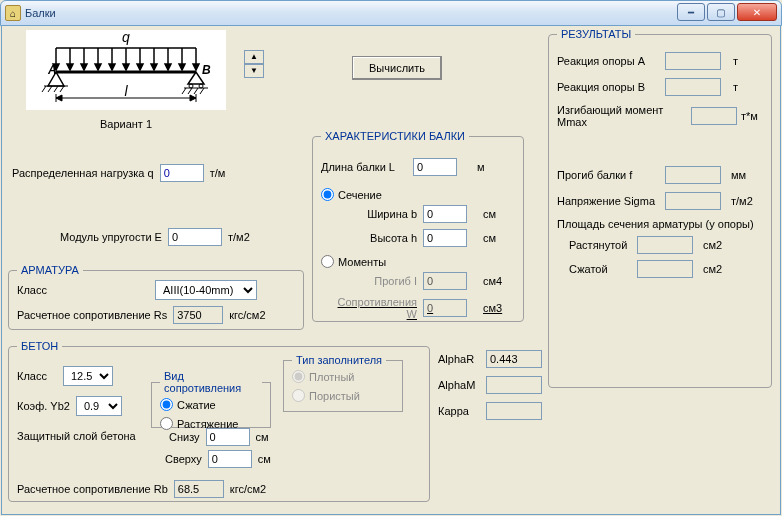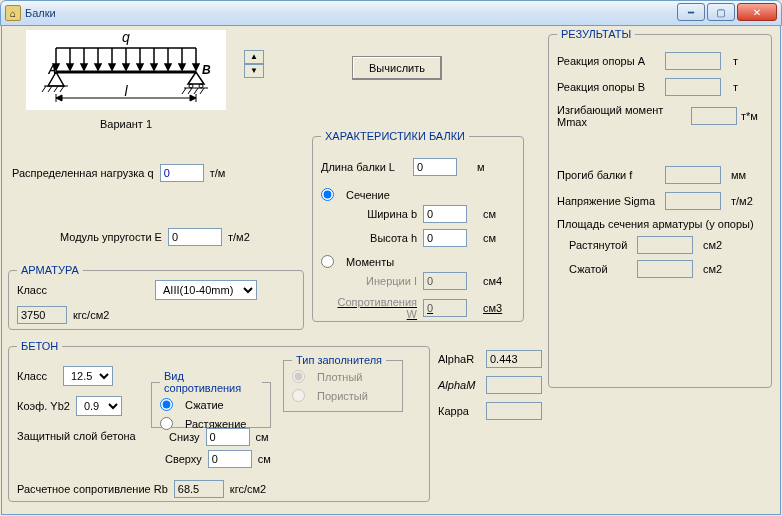--- a/index.html
+++ b/index.html
@@ -75,21 +75,21 @@
     display:flex; align-items:center; justify-content:center;
   }
   .calc-btn {
     width:90px; height:24px; border:1px solid #888; background:#ece9d8;
     box-shadow: inset -1px -1px #888, inset 1px 1px #fff;
   }
 
   .spinpair { display:flex; flex-direction:column; }
   .spinpair .btn { width:20px; height:14px; font-size:8px; line-height:1; }
 
-  .radio, .check { display:flex; align-items:center; gap:12px; }
+  .radio, .check { display:flex; align-items:center; gap:4px; }
   .radio input, .check input { margin:0; }
 
   .row { display:flex; align-items:center; }
 
   
   .pos { position:absolute; }
 
   
   .beam-svg { background:#fff; }
 
@@ -200,20 +200,21 @@
 
   <fieldset class="pos" style="left:6px; top:238px; width:296px; height:66px;">
     <legend>АРМАТУРА</legend>
     <div class="row" style="gap:8px; margin-bottom:6px;">
       <span class="lbl" style="width:50px;">Класс</span>
       <select class="inp" style="width:102px; margin-left:80px;">
         <option>AIII(10-40mm)</option>
       </select>
     </div>
     <div class="row" style="gap:6px;">
+      <span class="lbl">Расчетное сопротивление Rs</span>
       <input class="inp ro" style="width: 50px;" readonly="" value="3750">
       <span class="unit">кгс/см2</span>
     </div>
   </fieldset>
 
   <fieldset class="pos" style="left:6px; top:314px; width:422px; height:162px;">
     <legend>БЕТОН</legend>
 
     <div class="row" style="gap:6px; position:absolute; left:8px; top:14px;">
       <span class="lbl" style="width:40px;">Класс</span>
@@ -296,37 +297,37 @@
       <input class="inp" style="width: 44px;" value="0">
       <span class="unit" style="margin-left:10px;">см</span>
     </div>
 
     <label class="radio">
       <input type="radio" name="geom" style="">
       <span>Моменты</span>
     </label>
 
     <div class="row" style="gap:6px; margin:4px 0 0 30px;">
-      <span class="lbl disabled-text" style="width:66px; text-align:right;">Инерции   I</span>
+      <span class="lbl disabled-text" style="width:66px; text-align:right;">Прогиб   I</span>
       <input class="inp ro" style="width: 44px;" disabled="" value="0">
       <span class="unit" style="margin-left:10px;">см4</span>
     </div>
     <div class="row" style="gap:6px; margin:6px 0 0 4px;text-decoration:underline;">
       <span class="lbl disabled-text" style="width:92px; text-align:right;">Сопротивления  W</span>
       <input class="inp ro" style="width: 44px;" disabled="" value="0">
       <span class="unit" style="margin-left:10px;">см3</span>
     </div>
   </fieldset>
 
   <div class="pos" style="left:436px; top:324px;">
     <div class="row" style="gap:8px; margin-bottom:8px;">
       <span class="lbl" style="width:40px;">AlphaR</span>
       <input class="inp ro" style="width: 56px;" readonly="" value="0.443">
     </div>
-    <div class="row" style="gap:8px; margin-bottom:8px;font-style:italic;">
+    <div class="row" style="gap:8px; margin-bottom:8px;">
       <span class="lbl" style="width:40px;">AlphaM</span>
       <input class="inp ro" style="width: 56px;" readonly="">
     </div>
     <div class="row" style="gap:8px;">
       <span class="lbl" style="width:40px;">Карра</span>
       <input class="inp ro" style="width: 56px;" readonly="">
     </div>
   </div>
 
   <fieldset class="pos" style="left:546px; top:2px; width:224px; height:360px;">

